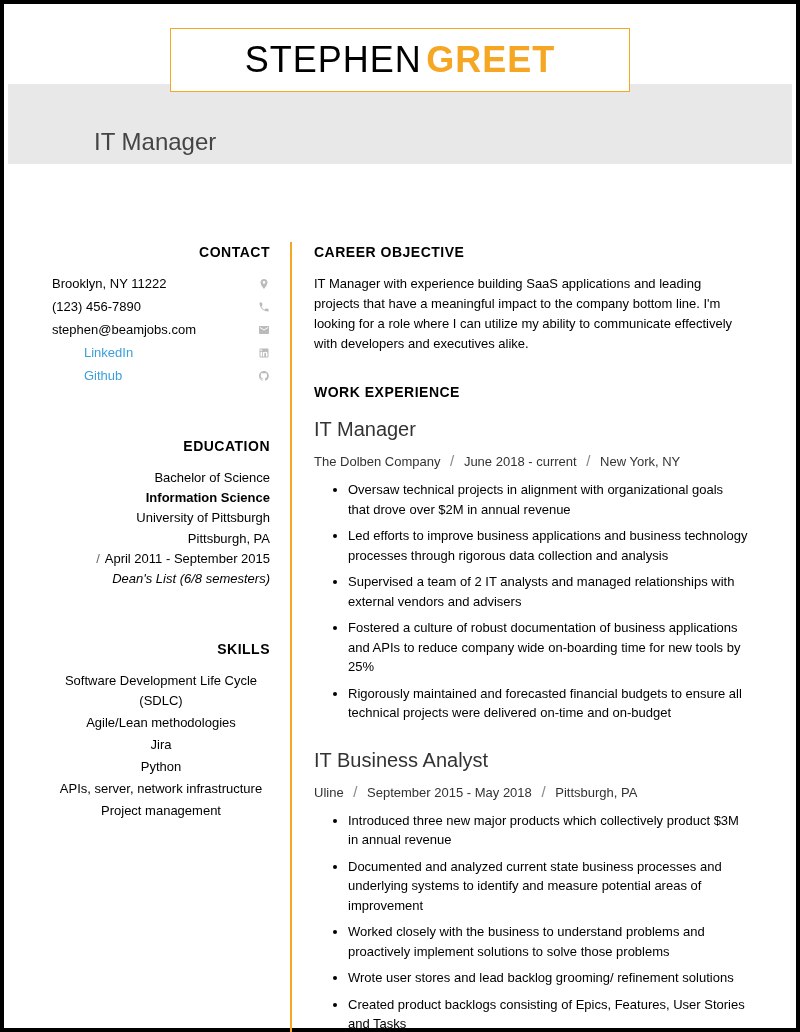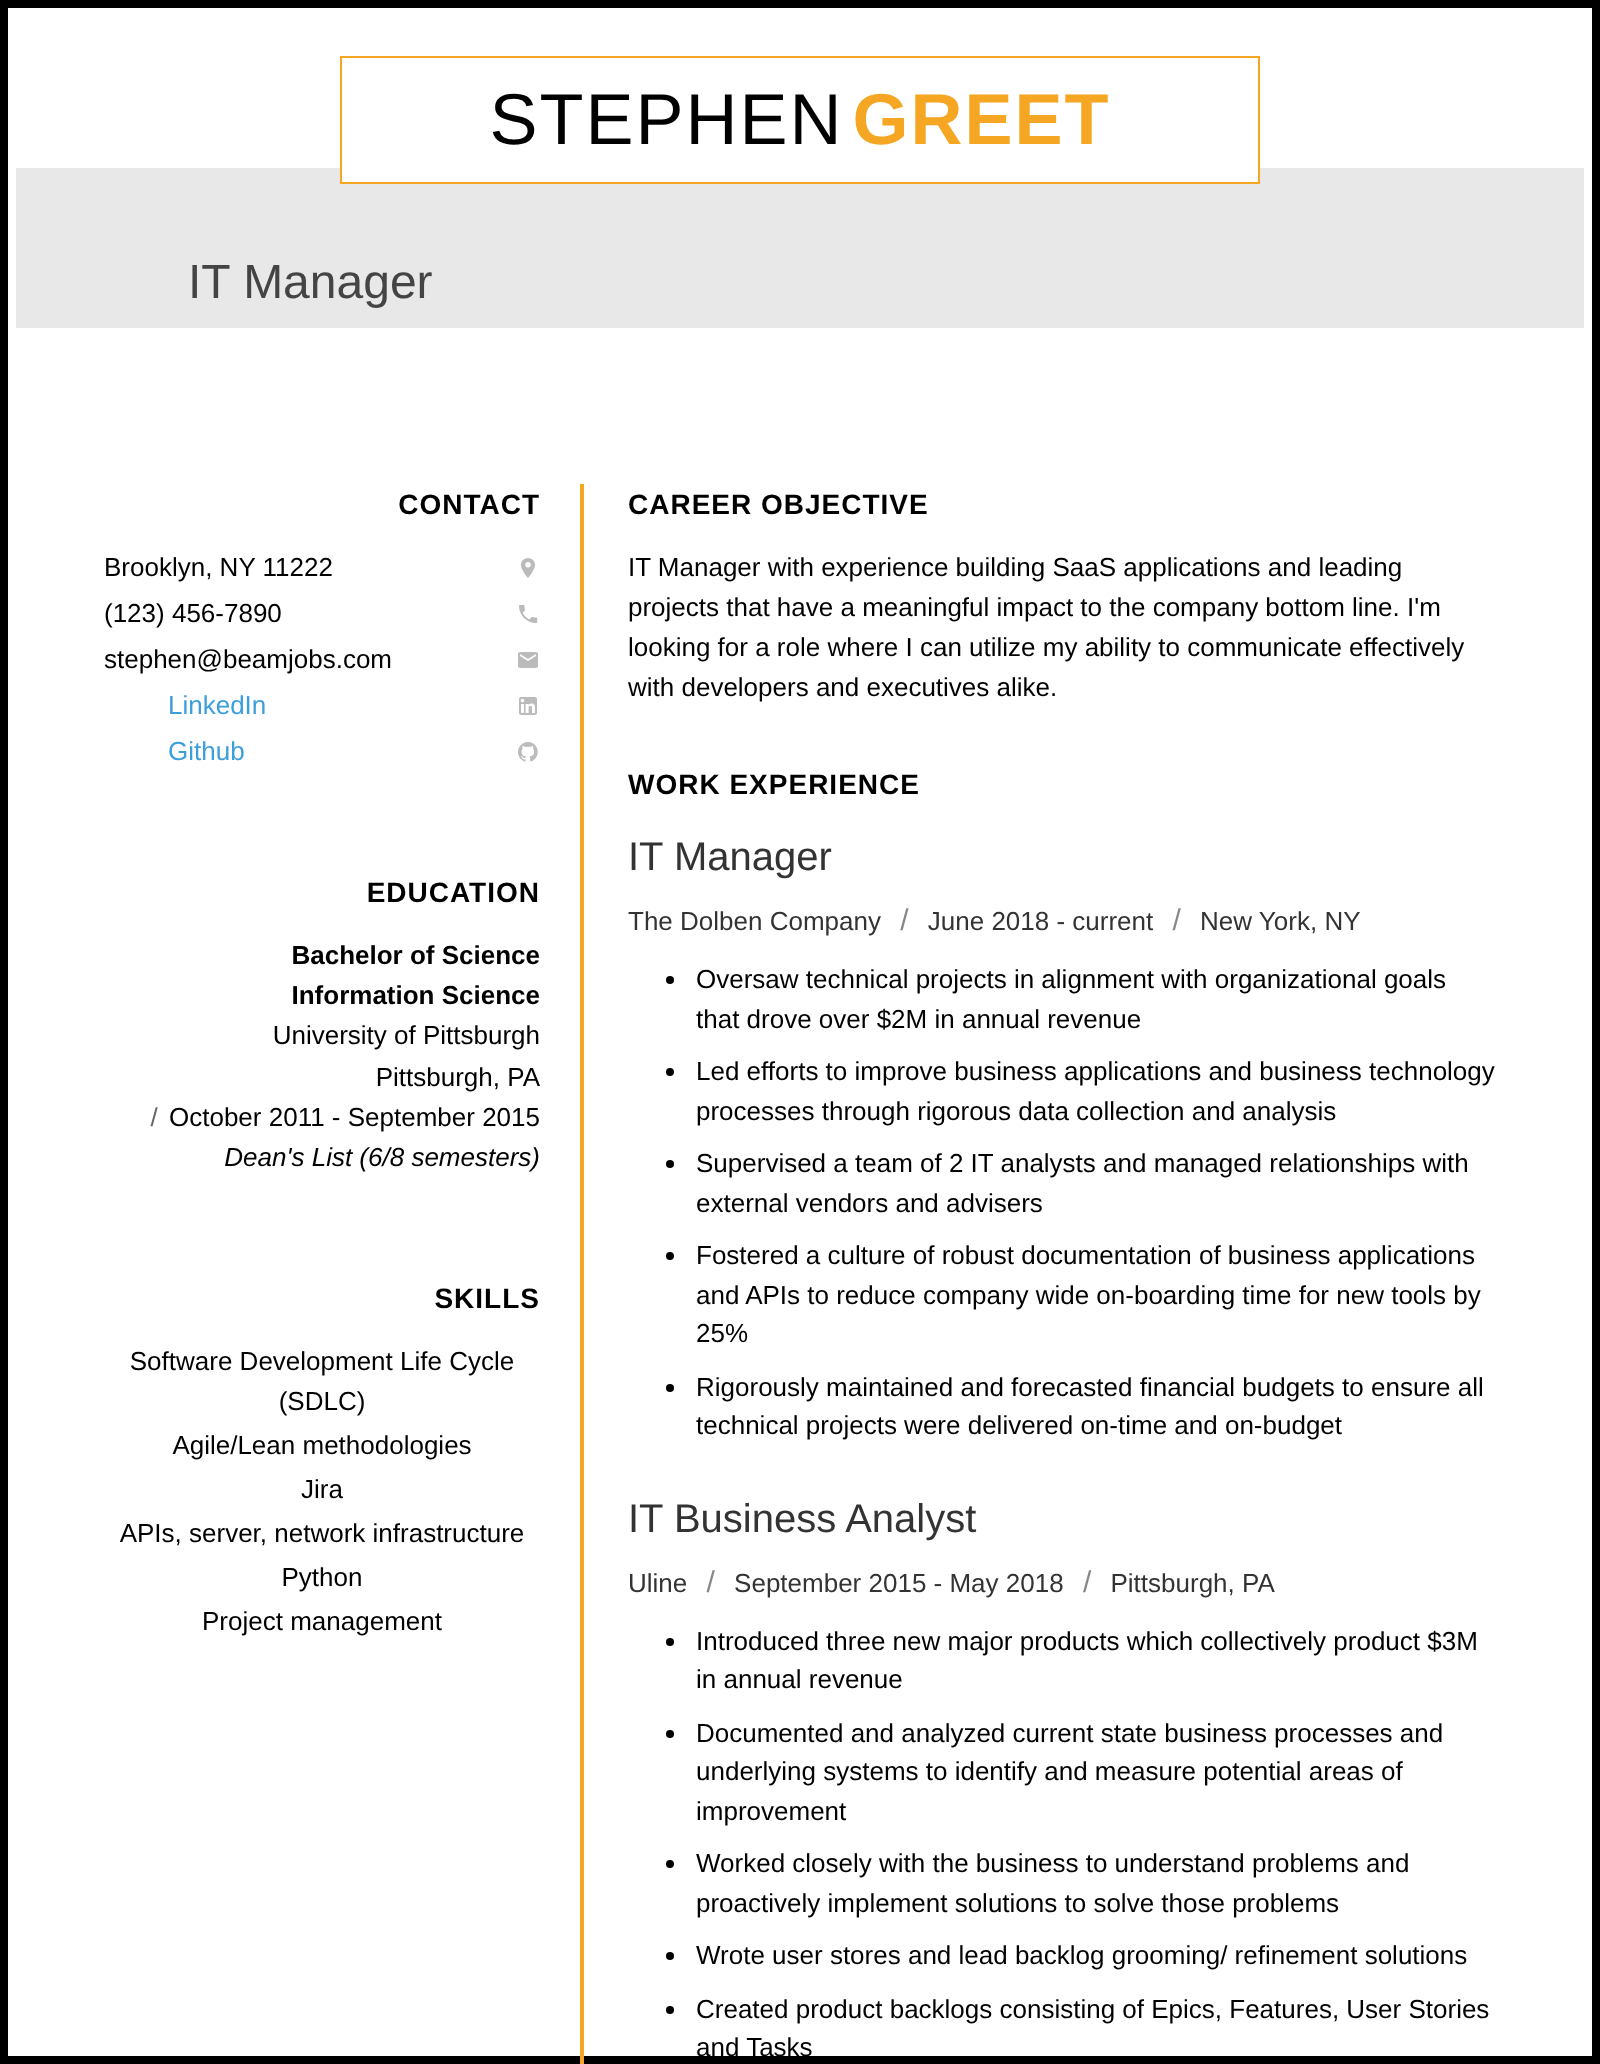--- a/index.html
+++ b/index.html
@@ -101,21 +101,21 @@
   .contact-row .ico {
     width: 12px;
     height: 12px;
     display: inline-flex;
     align-items: center;
     justify-content: center;
     color: #bbb;
     flex-shrink: 0;
   }
   .contact-row .ico svg { width: 12px; height: 12px; fill: #bbb; }
-  .edu-degree { font-weight: 700; }
+  .edu-degree { font-weight: 400; }
   .edu-field { font-weight: 700; }
   .edu-honor { font-style: italic; }
   .sep { color: #666; margin: 0 2px; }
   .skills-list div { margin-bottom: 2px; text-align: center; }
   .right-col .section-block { margin-bottom: 28px; }
   .objective-text { font-size: 13px; line-height: 1.55; }
   .job-block { margin-bottom: 22px; }
   .job-role {
     font-size: 20px;
     font-weight: 300;
@@ -203,32 +203,32 @@
               </span>
           </div>
         </div>
 
         <div class="section-block">
           <div class="section-heading">EDUCATION</div>
           <div class="edu-degree">Bachelor of Science</div>
           <div class="edu-field">Information Science</div>
           <div>University of Pittsburgh</div>
           <div>Pittsburgh, PA</div>
-          <div><span class="sep">/</span> <span>October 2011 - September 2015</span></div>
+          <div><span class="sep">/</span> <span>April 2011 - September 2015</span></div>
           <div class="edu-honor">Dean's List (6/8 semesters)</div>
         </div>
 
         <div class="section-block">
           <div class="section-heading">SKILLS</div>
           <div class="skills-list">
             <div>Software Development Life Cycle (SDLC)</div>
             <div>Agile/Lean methodologies</div>
             <div>Jira</div>
+            <div>Python</div>
             <div>APIs, server, network infrastructure</div>
-            <div>Python</div>
             <div>Project management</div>
           </div>
         </div>
       </div>
 
       <div class="right-col">
 
         <div class="section-block">
           <div class="section-heading">CAREER OBJECTIVE</div>
           <div class="objective-text">IT Manager with experience building SaaS applications and leading projects that have a meaningful impact to the company bottom line. I'm looking for a role where I can utilize my ability to communicate effectively with developers and executives alike.</div>

